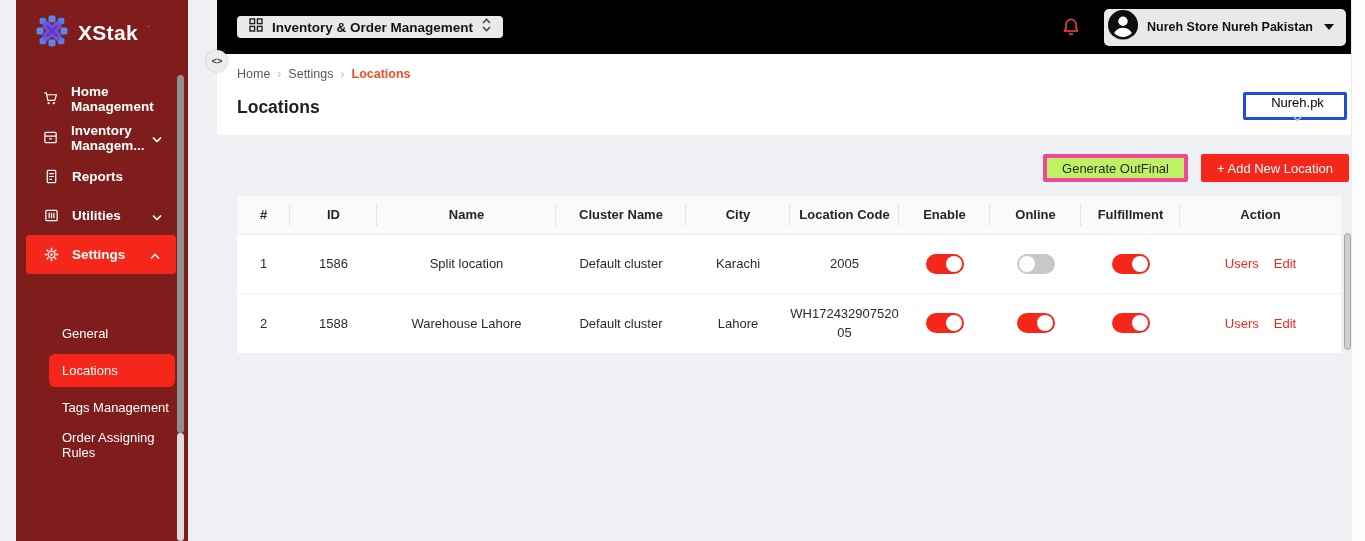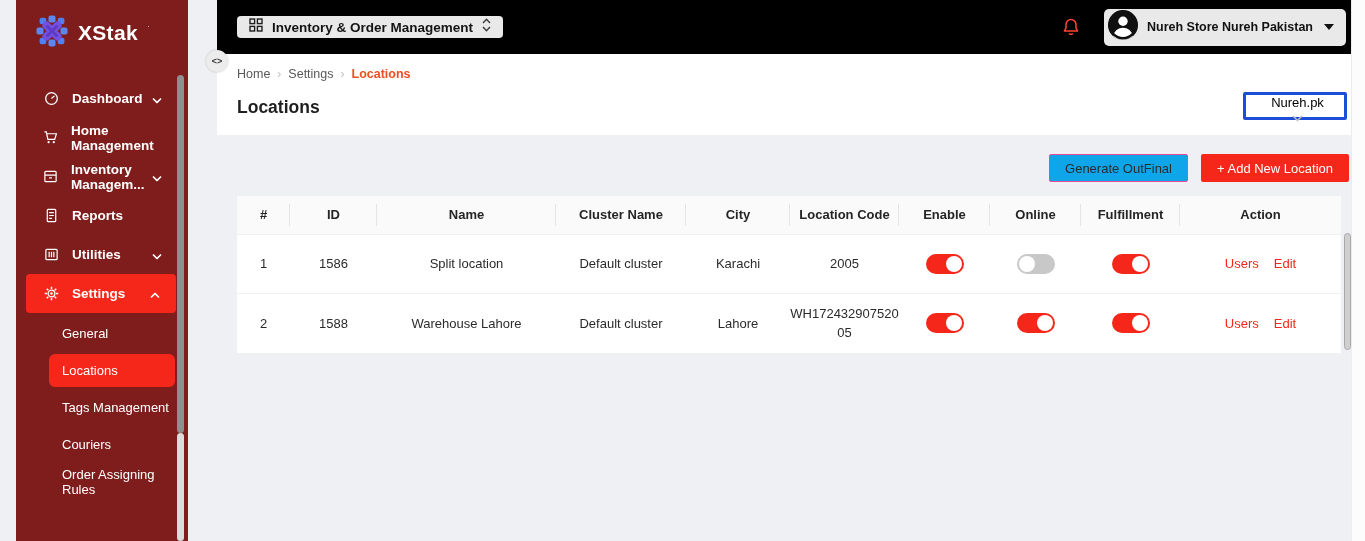--- a/index.html
+++ b/index.html
@@ -64,21 +64,21 @@
     font-weight:700; color:#1f1f1f; }
   .store-select { position:absolute; right:4px; top:38px; width:104px; height:28px;
     background:#fff; border:3px solid #1d4ed8; border-radius:2px; display:flex;
     align-items:center; justify-content:space-between; padding:0 9px 0 14px;
     font-size:13px; color:#000000; cursor:pointer;flex-direction:column; }
 
   .actions-row { display:flex; justify-content:flex-end; gap:13px;
     margin:19px 2px 0 0; }
   .btn { height:28px; border-radius:2px; font-size:13px; cursor:pointer;
     font-family:"Liberation Sans", sans-serif; display:flex; align-items:center; }
-  .btn-outline { background:#0ea5e9; border:1px solid #ec4899; color:#2b2b2b; padding:0 15px; }
+  .btn-outline { background:#bef264; border:4px solid #ec4899; color:#2b2b2b; padding:0 15px; }
   .btn-red { background:#f5271b; border:none; color:#fff; padding:0 16px; }
 
   
   .table-wrap { margin:14px 0 0 20px; width:1104px; background:#fff; }
   table { border-collapse:collapse; width:1104px; table-layout:fixed; }
   thead th { background:#fafafa; height:38px; font-size:13px; font-weight:700;
     color:#252525; position:relative; border-bottom:1px solid #f0f0f0; }
   thead th:not(:last-child)::after { content:""; position:absolute; right:0; top:8px;
     width:1px; height:22px; background:#e4e4e4; }
   tbody td { text-align:center; font-size:13px; color:#2b2b2b;
@@ -118,34 +118,20 @@
         <path d="M13.5 13.5 L22.5 22.5 M22.5 13.5 L13.5 22.5" stroke="#5d3bc6" stroke-width="3" stroke-linecap="round"></path>
       </svg>
     </span>
     <span class="logo-text">XStak</span>
     <span class="logo-mark">·</span>
   </div>
 
   <nav class="nav">
     <div class="mi">
       <span class="ic">
-        <svg width="15" height="15" viewBox="0 0 16 16" fill="none" stroke="#fff" stroke-width="1.4">
-          <circle cx="8" cy="8" r="6.2"></circle>
-            <path d="M8 8 L11.2 5.2"></path>
-          </svg>
-      </span>
-      <span class="lbl">Dashboard</span>
-      <span class="chev">
-        <svg width="10" height="6" viewBox="0 0 10 6" fill="none" stroke="#fff" stroke-width="1.6">
-            <path d="M1 1l4 4 4-4"></path>
-          </svg>
-      </span>
-    </div>
-    <div class="mi">
-      <span class="ic">
         <svg width="15" height="15" viewBox="0 0 16 16" fill="none" stroke="#fff" stroke-width="1.3">
           <path d="M1.5 2h2l1.7 8h7.3l1.8-6H4.2"></path>
             <circle cx="6" cy="13" r="1.2" fill="#fff" stroke="none"></circle>
             <circle cx="11.5" cy="13" r="1.2" fill="#fff" stroke="none"></circle>
           </svg>
       </span>
       <span class="lbl">Home Management</span>
     </div>
     <div class="mi">
       <span class="ic">
@@ -205,23 +191,20 @@
 
   <div class="submenu">
     <div class="smi">
       <span>General</span>
     </div>
     <div class="smi active">
       <span>Locations</span>
     </div>
     <div class="smi">
       <span>Tags Management</span>
-    </div>
-    <div class="smi">
-      <span>Couriers</span>
     </div>
     <div class="smi">
       <span>Order Assigning Rules</span>
     </div>
   </div>
 
   <div class="side-scroll-thumb"></div>
   <div class="side-scroll-track"></div>
 </aside>
 

